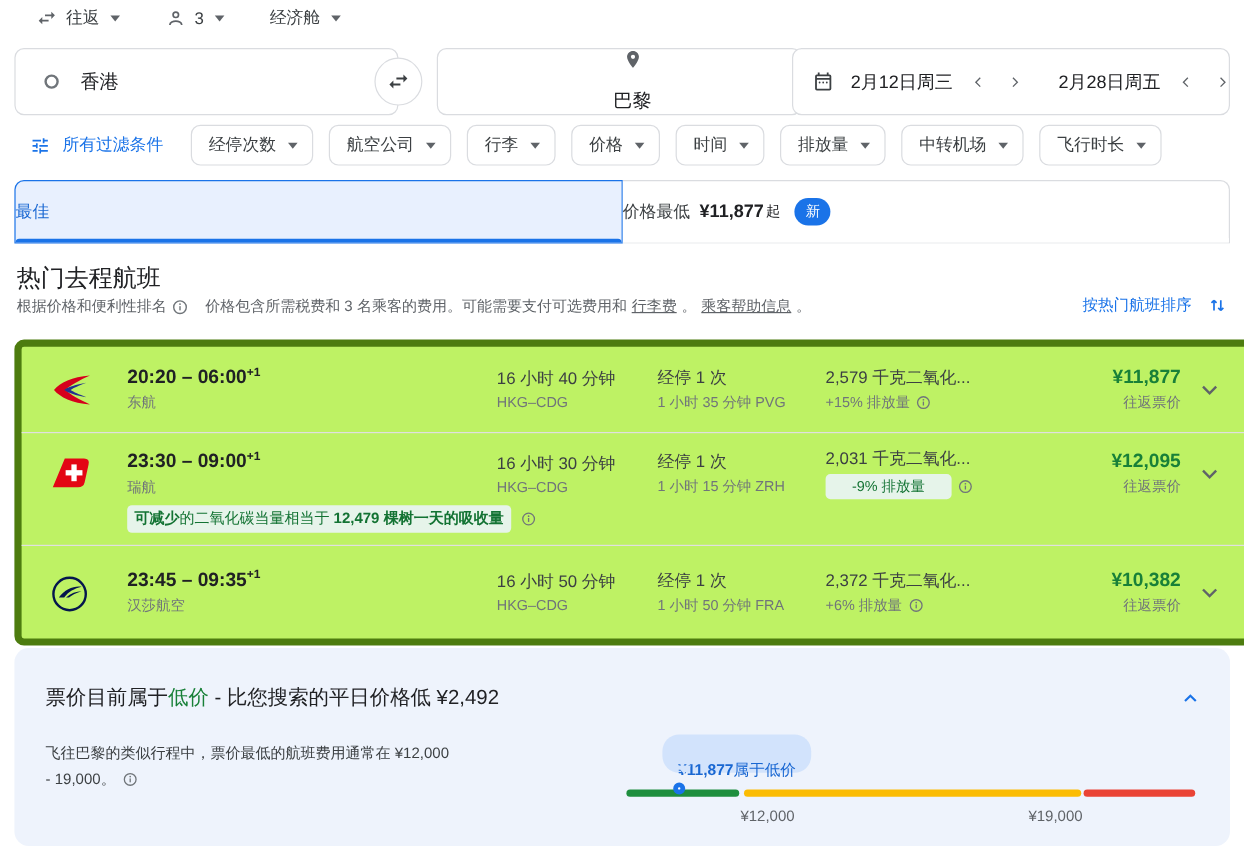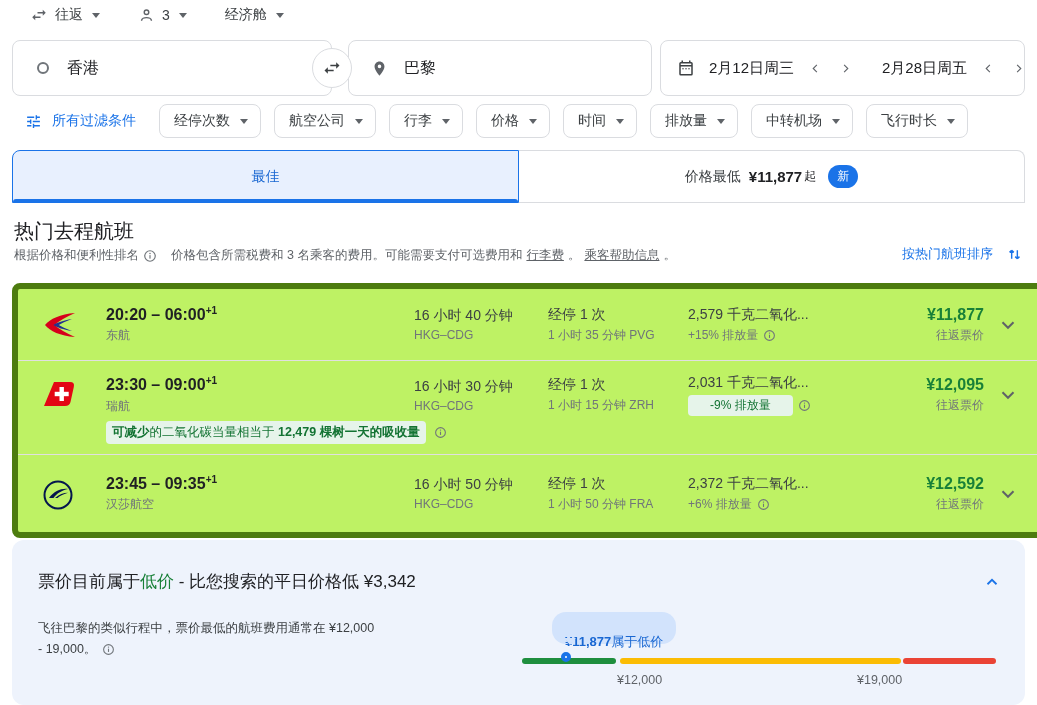--- a/index.html
+++ b/index.html
@@ -8,38 +8,38 @@
   svg { display:block; }
 
   
   .topbar { position:absolute; top:0; left:30px; height:30px; display:flex; align-items:center; gap:38px; }
   .tb-item { display:flex; align-items:center; gap:7px; font-size:14px; color:#3c4043; cursor:pointer; }
   .caret { width:0; height:0; border-left:4px solid transparent; border-right:4px solid transparent; border-top:5px solid #5f6368; margin-left:2px; }
 
   
   .searchbox { position:absolute; top:40px; height:56px; border:1px solid #dadce0; border-radius:8px; background:#fff; display:flex; align-items:center; }
   .box-origin { left:12px; width:320px; padding-left:24px; gap:18px; }
-  .box-dest { left:348px; width:304px; padding-left:22px; gap:16px; }
+  .box-dest { left:364px; width:304px; padding-left:22px; gap:16px;flex-direction:column; }
   .box-dates { left:660px; width:365px; padding-left:16px; gap:8px; }
   .loc-text { font-size:16px; color:#202124; }
   .ring { width:12px; height:12px; border:2px solid #70757a; border-radius:50%; }
   .swap-btn { position:absolute; top:48px; left:312px; width:40px; height:40px; border-radius:50%; background:#fff; border:1px solid #dadce0; display:flex; align-items:center; justify-content:center; z-index:2; cursor:pointer; }
   .date-text { font-size:15px; color:#202124; white-space:nowrap; }
   .date-nav { display:flex; align-items:center; gap:4px; }
   .nav-chip { width:26px; height:26px; display:flex; align-items:center; justify-content:center; cursor:pointer; }
   .date-divider { width:1px; height:30px; background:#dadce0; margin:0 4px; }
 
   
   .filterbar { position:absolute; top:103px; left:25px; height:36px; display:flex; align-items:center; gap:13px; }
   .all-filters { display:flex; align-items:center; gap:10px; color:#1a73e8; font-size:14px; margin-right:10px; cursor:pointer; }
   .chip { display:flex; align-items:center; gap:8px; height:34px; padding:0 12px 0 14px; border:1px solid #dadce0; border-radius:8px; font-size:14px; color:#3c4043; background:#fff; cursor:pointer; }
 
   
   .tabs { position:absolute; top:150px; left:12px; width:1013px; height:53px; display:flex; }
-  .tab { flex:1; display:flex; align-items:center; justify-content:center; position:relative; font-size:14px; cursor:pointer; }
+  .tab { flex:1; display:flex; align-items:center; justify-content:flex-start; position:relative; font-size:14px; cursor:pointer; }
   .tab-best { background:#e8f0fe; border:1px solid #1a73e8; border-radius:8px 0 0 0; color:#1967d2; }
   .tab-best .underline { position:absolute; left:0; bottom:0; width:100%; height:3px; background:#1a73e8; border-radius:3px 3px 0 0; }
   .tab-cheap { background:#fff; border:1px solid #dadce0; border-left:none; border-radius:0 8px 0 0; color:#3c4043; gap:8px; }
   .tab-cheap .price { font-weight:bold; color:#202124; font-size:15px; }
   .tab-cheap .from { font-size:12px; color:#202124; margin-left:-6px; }
   .badge-new { background:#1a73e8; color:#fff; font-size:12px; border-radius:12px; padding:3px 9px; margin-left:4px; }
 
   
   .section-title { position:absolute; top:218px; left:14px; font-size:20px; color:#202124; }
   .subtitle { position:absolute; top:247px; left:14px; font-size:12.5px; color:#5f6368; display:flex; align-items:center; gap:4px; }
@@ -399,35 +399,35 @@
           <span>
             <svg width="13" height="13" viewBox="0 0 24 24">
                 <circle cx="12" cy="12" r="9" fill="none" stroke="#70757a" stroke-width="2"></circle>
                 <rect x="11" y="10.5" width="2" height="6" fill="#70757a"></rect>
                 <circle cx="12" cy="7.6" r="1.3" fill="#70757a"></circle>
               </svg>
           </span>
         </div>
       </div>
       <div class="col-price">
-        <div class="price-val">¥12,592</div>
+        <div class="price-val">¥10,382</div>
         <div class="sub-line">往返票价</div>
       </div>
       <div class="col-expand">
         <svg width="22" height="22" viewBox="0 0 24 24">
             <path d="M6 9l6 6 6-6" fill="none" stroke="#5f6368" stroke-width="2.2"></path>
           </svg>
       </div>
     </div>
   </div>
 </div>
 
 <div class="insight">
   <div class="insight-title">
-    <span>票价目前属于</span><span class="green">低价</span><span> - 比您搜索的平日价格低 ¥3,342</span>
+    <span>票价目前属于</span><span class="green">低价</span><span> - 比您搜索的平日价格低 ¥2,492</span>
   </div>
   <div class="collapse-btn">
     <svg width="18" height="18" viewBox="0 0 24 24">
         <path d="M6 15l6-6 6 6" fill="none" stroke="#1a73e8" stroke-width="2.4"></path>
       </svg>
   </div>
   <div class="insight-body">
     <div>飞往巴黎的类似行程中，票价最低的航班费用通常在 ¥12,000</div>
     <div style="display:flex; align-items:center; gap:6px;">
       <span>- 19,000。</span>

